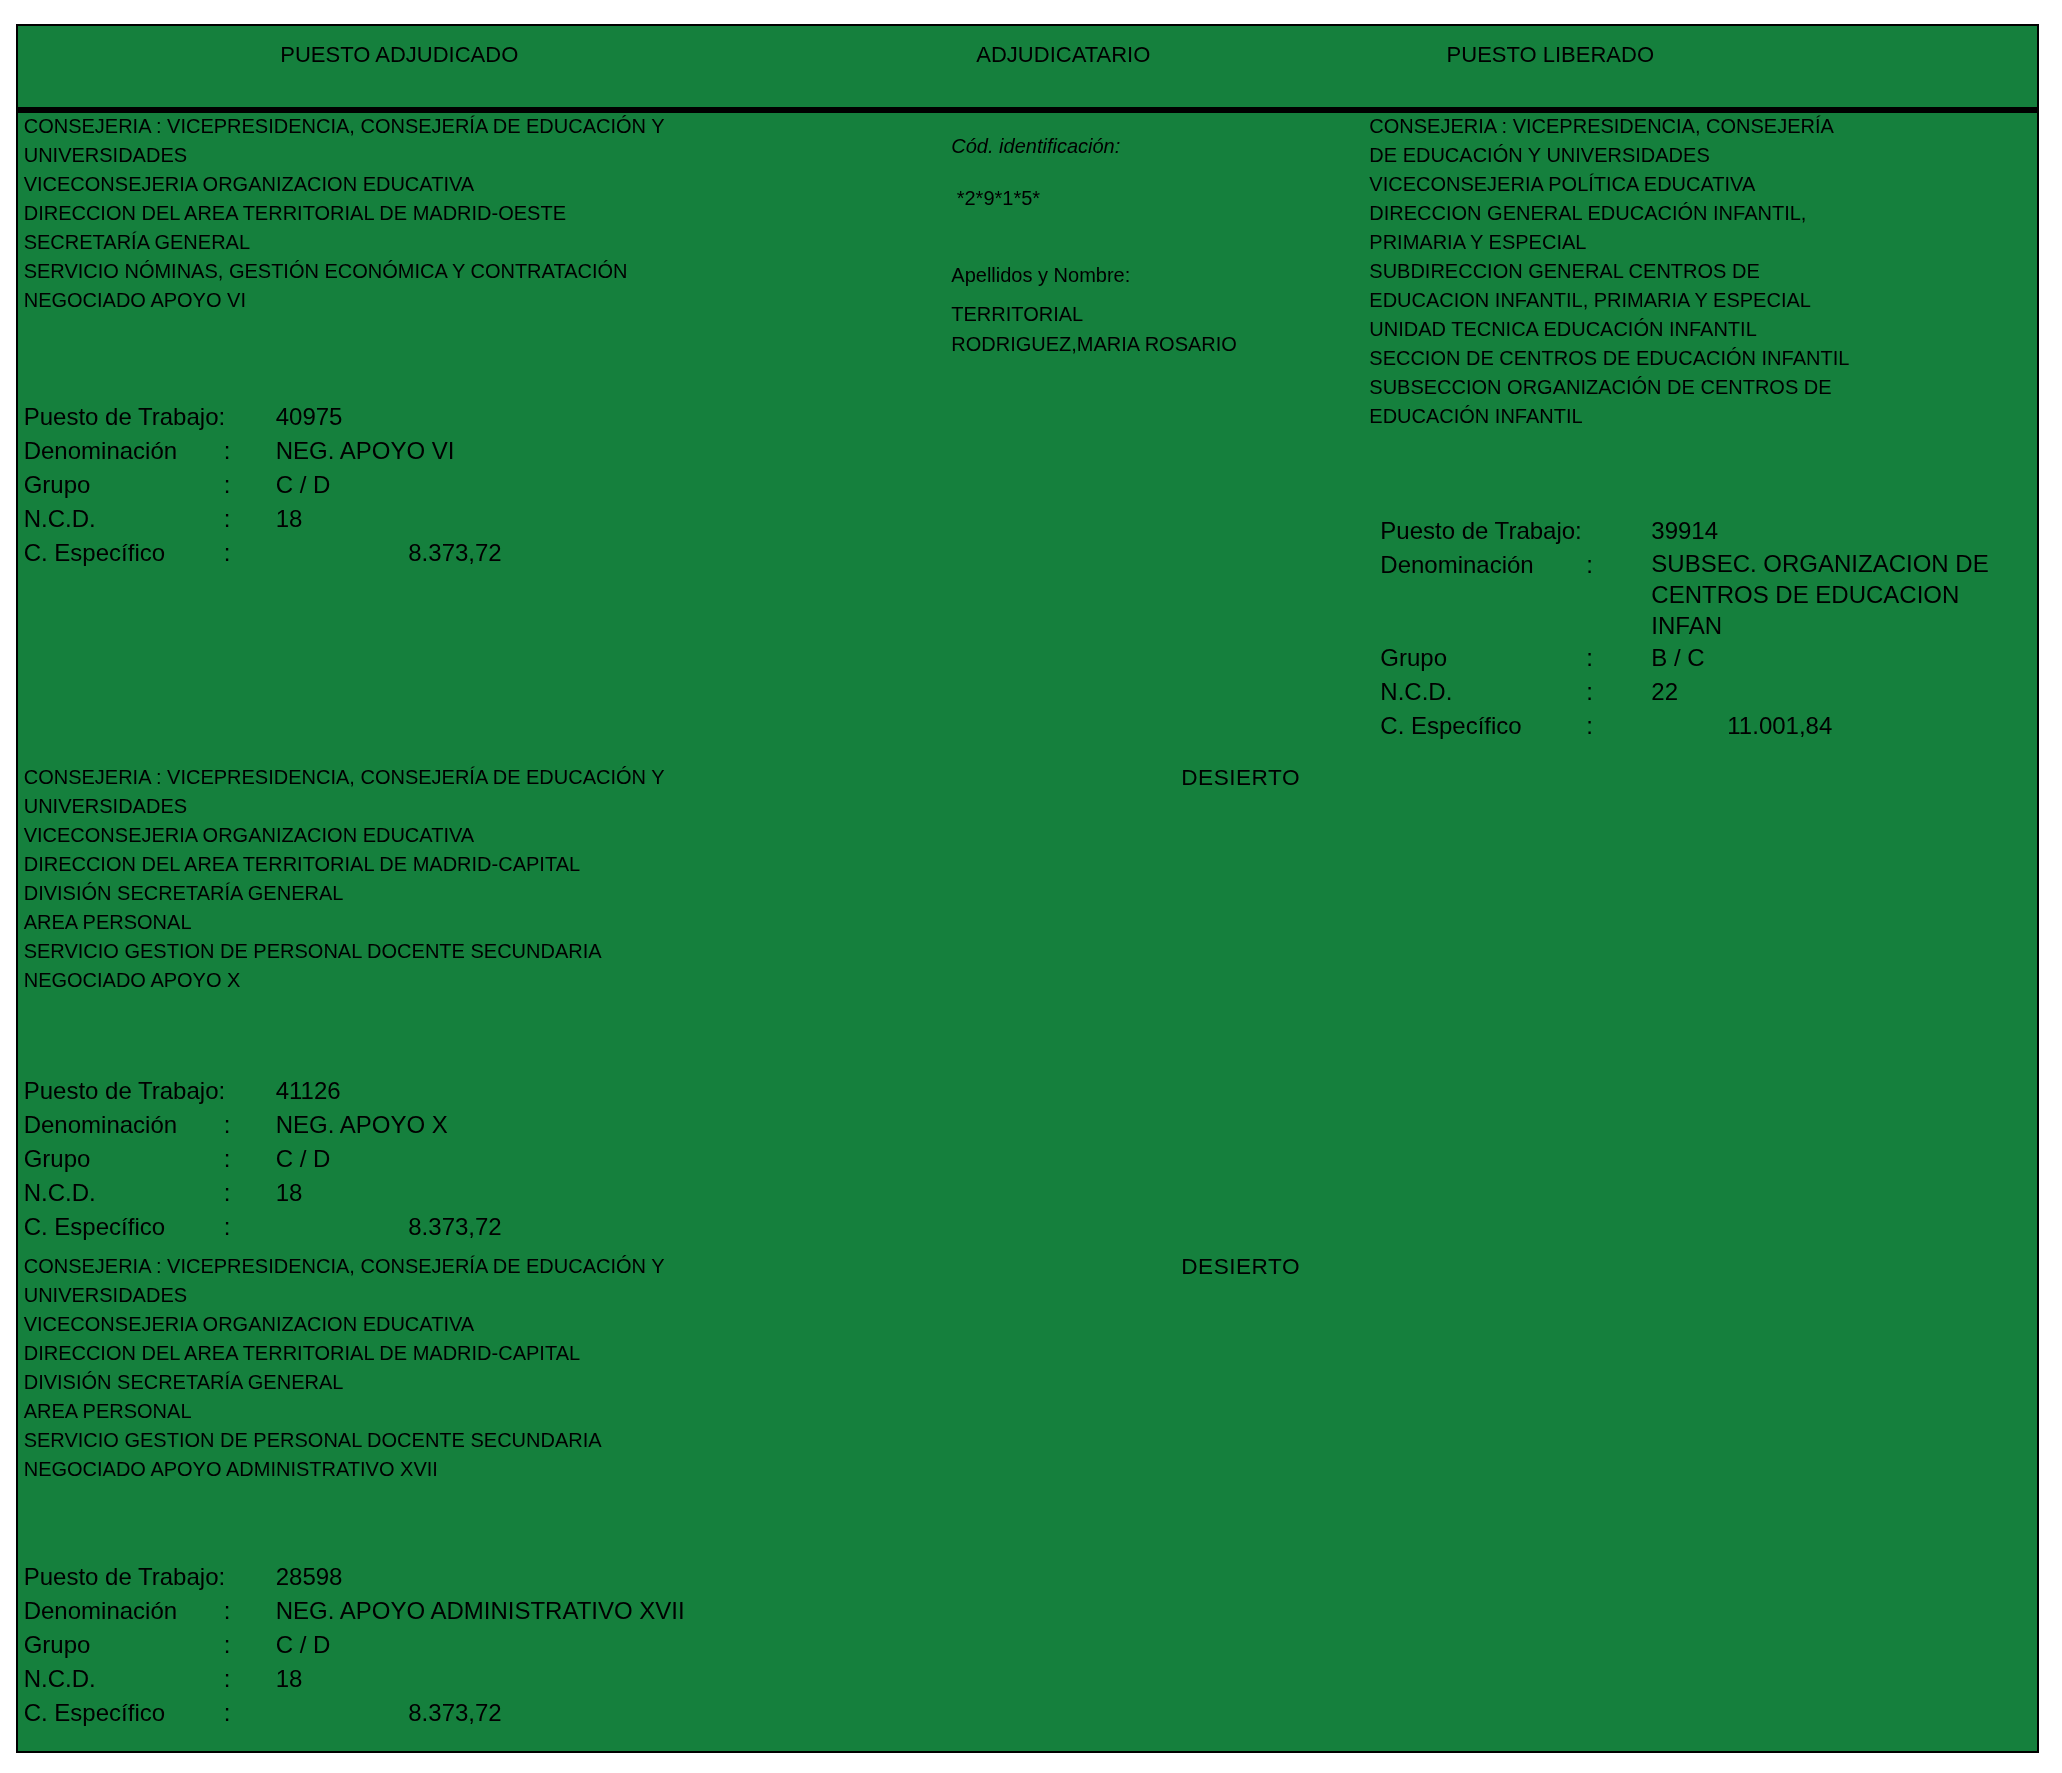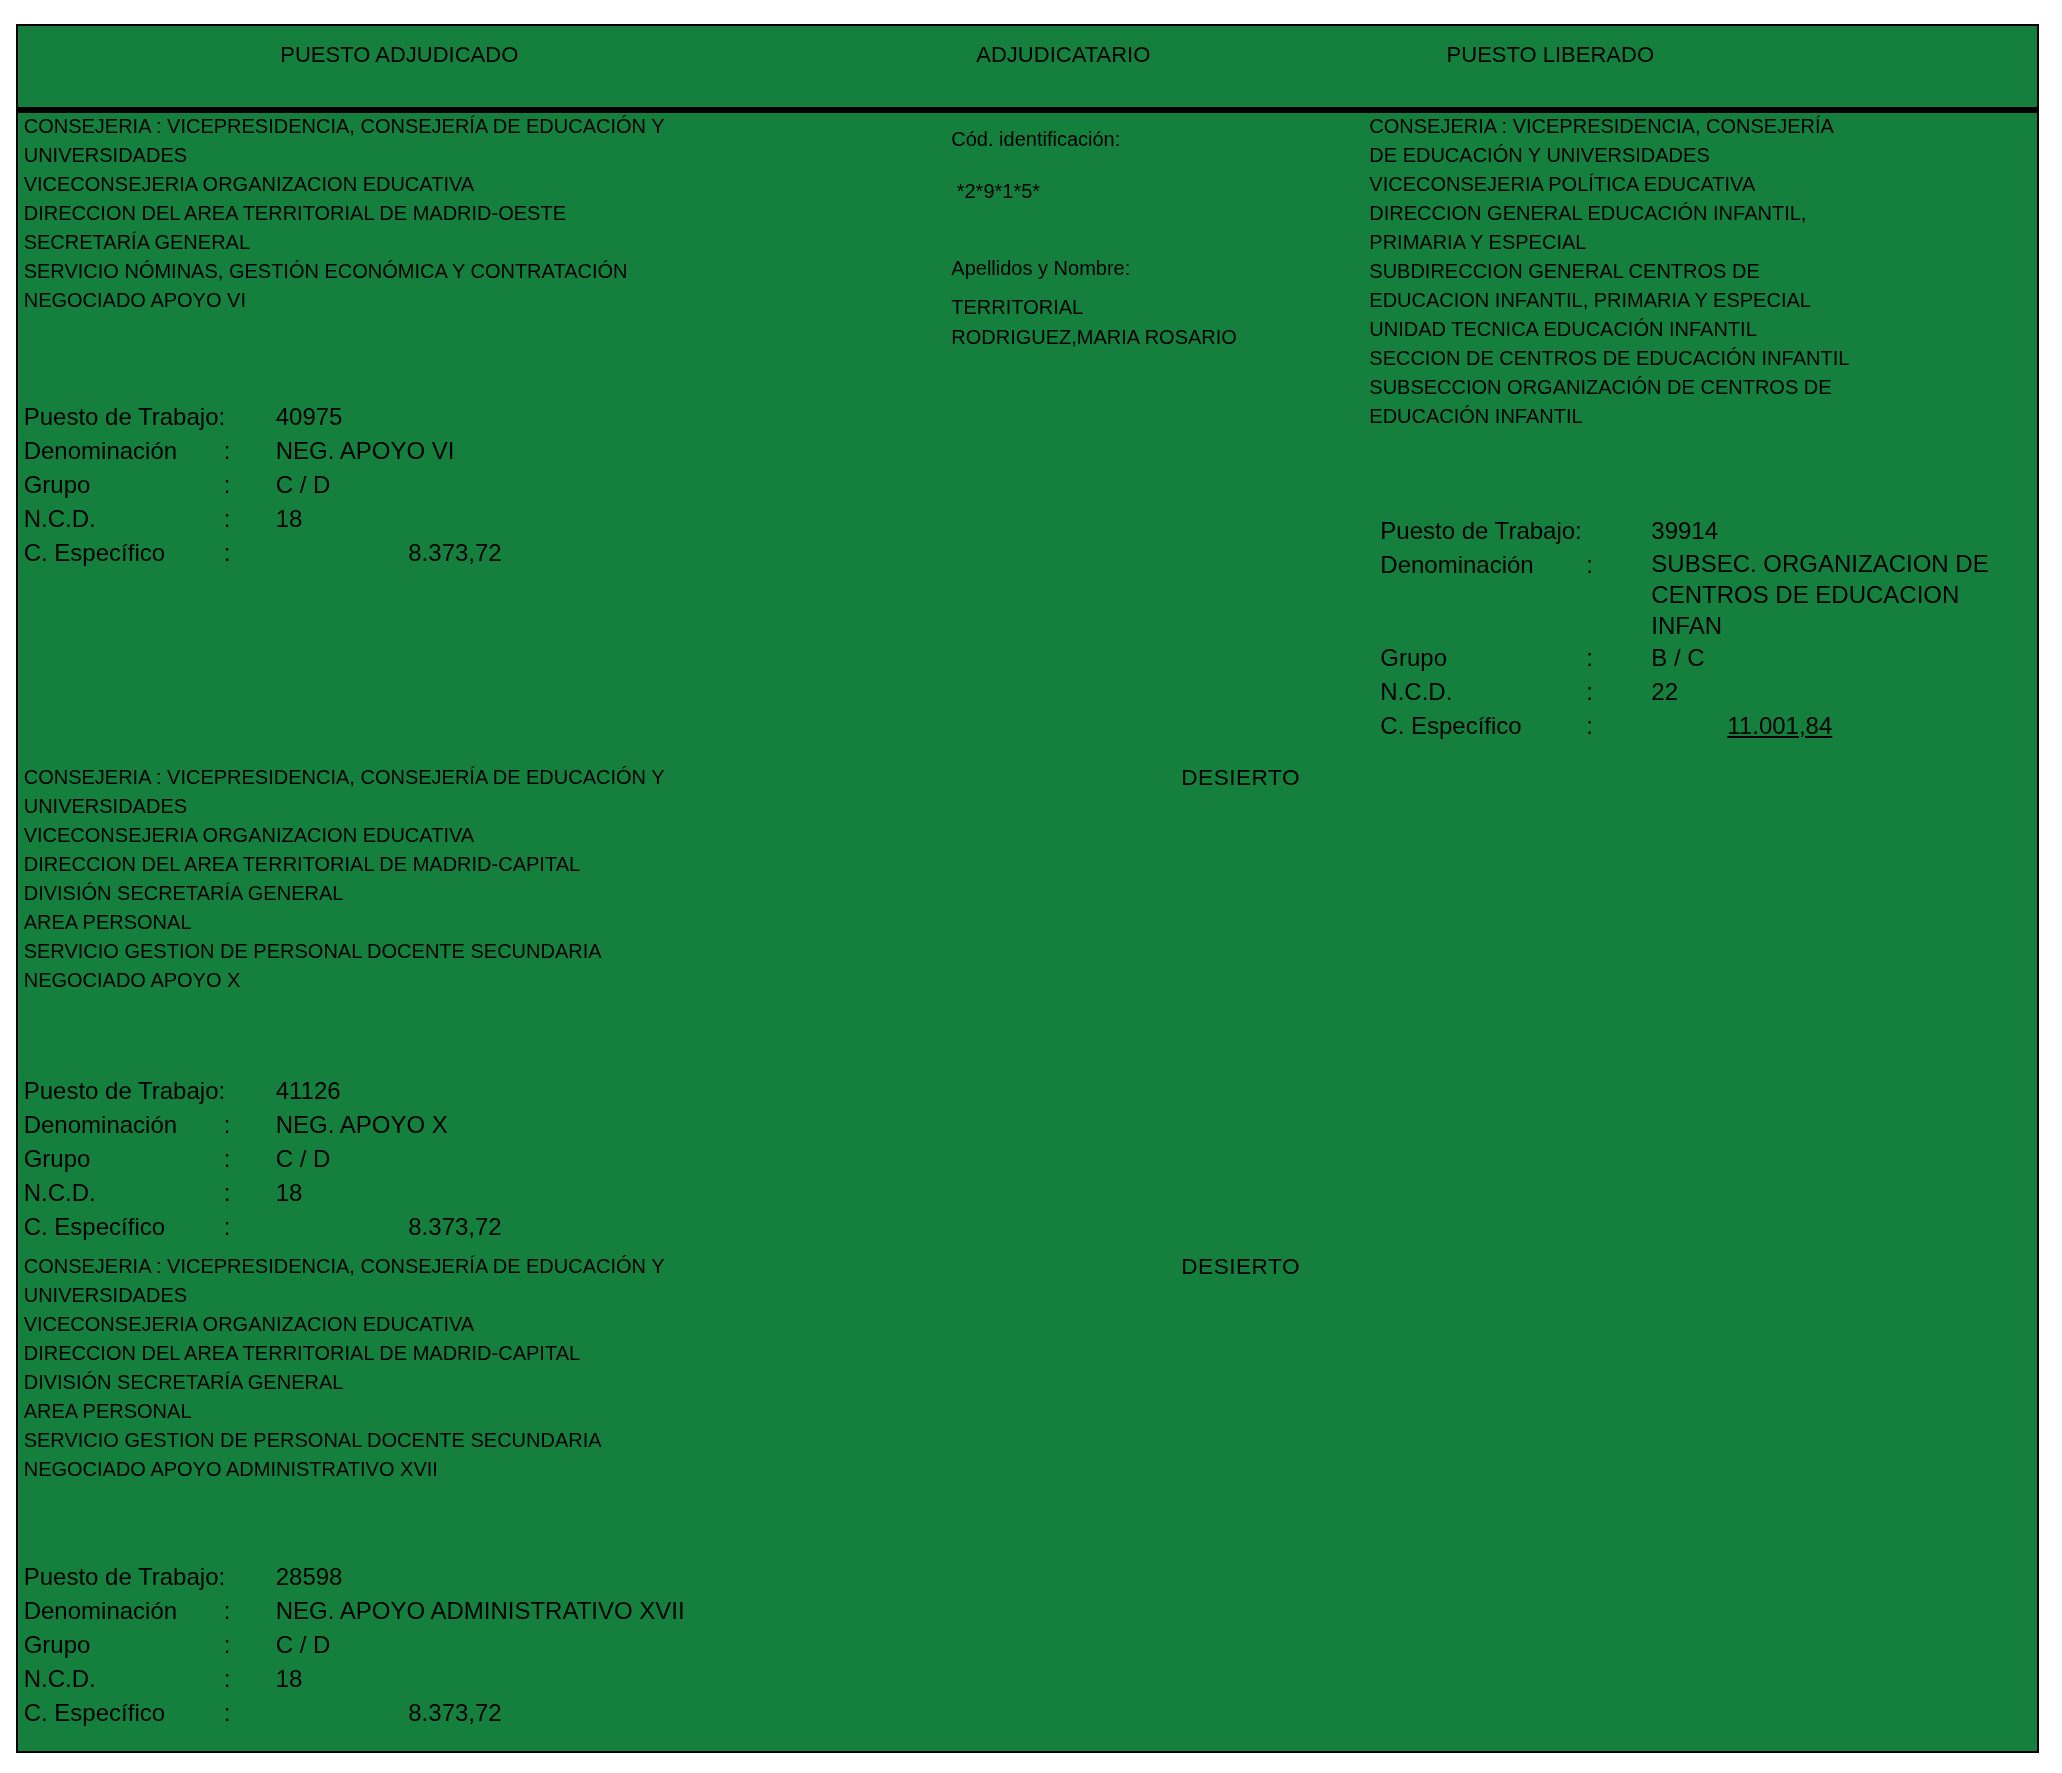--- a/index.html
+++ b/index.html
@@ -17,23 +17,23 @@
   .c2{position:absolute;left:933px;width:412px;}
   .c3{position:absolute;left:1351px;width:671px;}
   .org div{font-size:20px;line-height:29px;white-space:nowrap;}
   .fields{font-size:24px;}
   .c1 .fields.g1{margin-top:85px;} .c1 .fields.g2{margin-top:79px;}
   .c1 .fields.g3{margin-top:76px;} .c3 .fields{margin-top:83px;padding-left:11px;}
   .frow{display:flex;align-items:flex-start;line-height:34px;white-space:nowrap;}
   .c1 .flabel{width:200px;} .c1 .fcolon{width:52px;}
   .c3 .flabel{width:206px;} .c3 .fcolon{width:65px;}
   .c1 .money{display:inline-block;width:226px;text-align:right;}
-  .c3 .money{display:inline-block;width:181px;text-align:right;text-decoration:underline;}
+  .c3 .money{display:inline-block;width:181px;text-align:right;}
   .wrapval div{line-height:31px;}
-  .cod-label{margin-top:13px;line-height:29px;font-size:20px;}
+  .cod-label{margin-top:20px;line-height:29px;font-size:20px;font-style:italic;}
   .cod-value{margin-top:22.6px;line-height:29px;font-size:20px;padding-left:5.4px;}
   .ap-label{margin-top:48px;line-height:29px;font-size:20px;}
   .ap-name{margin-top:9px;font-size:20px;}
   .ap-name div{line-height:30px;white-space:nowrap;}
   .desierto{margin-left:230px;font-size:22.6px;line-height:29px;
             letter-spacing:0.5px;width:max-content;}
 </style>
 </head>
 <body>
 

